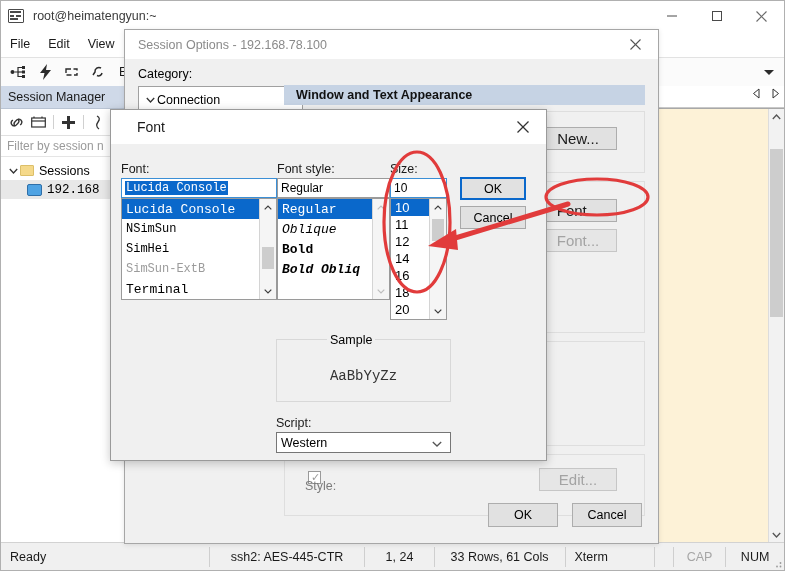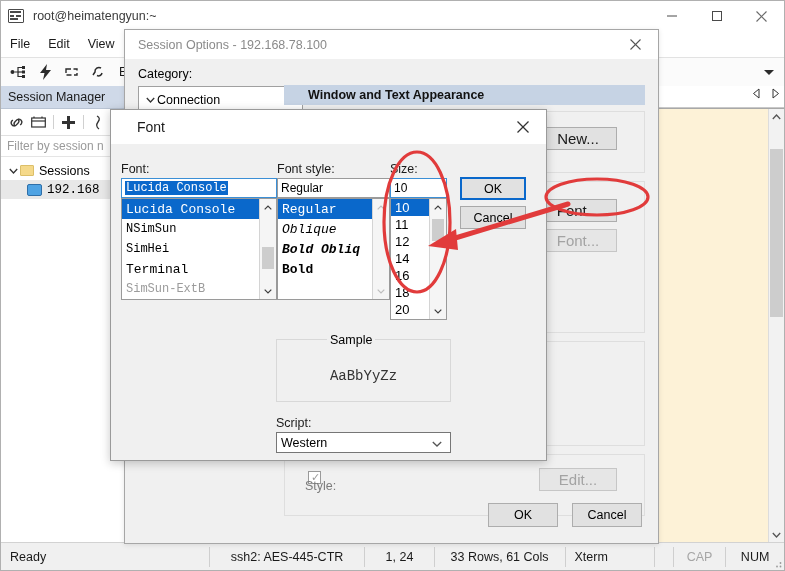--- a/index.html
+++ b/index.html
@@ -135,21 +135,21 @@
   .so-catlabel { position:absolute; left:13px; top:8px; font-size:12.5px; }
   .so-tree {
     position:absolute; left:13px; top:27px; width:165px; height:365px;
     background:#ffffff; border:1px solid #a0a0a0; box-sizing:border-box;
     font-size:12.5px; padding-top:3px;
   }
   .so-tree .r { display:flex; align-items:center; height:19px; padding-left:5px;}
   .so-tree .r.ind { padding-left:24px; }
   .so-header-bar {
     position:absolute; left:159px; top:26px; right:13px; height:20px;
-    background:#c6d3e4; display:flex; align-items:center; padding-left:24px;
+    background:#c6d3e4; display:flex; align-items:center; padding-left:12px;
     font-weight:bold; font-size:12.5px; color:#121212;
   }
   .so-rpanel { position:absolute; left:159px; top:52px; right:13px; bottom:60px; }
   .so-group {
     position:absolute; left:0; right:0; border:1px solid #dedede; box-sizing:border-box;
     background:#f0f0f0;
   }
   .so-btn {
     position:absolute; width:78px; height:23px;
     background:#e1e1e1; border:1px solid #adadad; box-sizing:border-box;
@@ -484,22 +484,22 @@
     <div class="fd-body">
 
       <span class="fd-lbl" style="left:10px; top:18px;">Font:</span>
       <div class="fd-input" style="left:10px; top:34px; width:156px;">
         <span style="background:#0a68cb;color:#fff;padding:0 1px;" class="mono">Lucida Console</span>
       </div>
       <div class="fd-list" style="left:10px; top:54px; width:156px; height:102px;">
         <div class="fd-li sel mono" style="width:137px;">Lucida Console</div>
         <div class="fd-li mono" style="font-size:12px;">NSimSun</div>
         <div class="fd-li mono" style="font-size:12px;">SimHei</div>
+        <div class="fd-li mono" style="font-size:12px;color:#9b9b9b;">SimSun-ExtB</div>
         <div class="fd-li mono" style="font-size:13px;">Terminal</div>
-        <div class="fd-li mono" style="font-size:12px;color:#9b9b9b;">SimSun-ExtB</div>
         <div class="fd-sb">
           <div class="ar">
             <svg width="8" height="5" viewBox="0 0 8 5">
                 <polyline points="0.7,4.3 4,1 7.3,4.3" fill="none" stroke="#3c3c3c" stroke-width="1.2"></polyline>
               </svg>
           </div>
           <div class="thumb" style="top:48px; height:22px;"></div>
           <div class="ar" style="position:absolute;bottom:0;left:0;right:0;">
             <svg width="8" height="5" viewBox="0 0 8 5">
                 <polyline points="0.7,0.7 4,4 7.3,0.7" fill="none" stroke="#3c3c3c" stroke-width="1.2"></polyline>
@@ -508,22 +508,22 @@
         </div>
       </div>
 
       <span class="fd-lbl" style="left:166px; top:18px;">Font style:</span>
       <div class="fd-input" style="left:166px; top:34px; width:113px; border-color:#9a9a9a;">
         <span>Regular</span>
       </div>
       <div class="fd-list" style="left:166px; top:54px; width:113px; height:102px;">
         <div class="fd-li sel mono" style="width:95px;">Regular</div>
         <div class="fd-li mono" style="font-style:italic;">Oblique</div>
+        <div class="fd-li mono" style="font-weight:bold;">Bold</div>
         <div class="fd-li mono" style="font-weight:bold;font-style:italic;">Bold Obliq</div>
-        <div class="fd-li mono" style="font-weight:bold;">Bold</div>
         <div class="fd-sb">
           <div class="ar">
             <svg width="8" height="5" viewBox="0 0 8 5">
                 <polyline points="0.7,4.3 4,1 7.3,4.3" fill="none" stroke="#bdbdbd" stroke-width="1.2"></polyline>
               </svg>
           </div>
           <div class="ar" style="position:absolute;bottom:0;left:0;right:0;">
             <svg width="8" height="5" viewBox="0 0 8 5">
                 <polyline points="0.7,0.7 4,4 7.3,0.7" fill="none" stroke="#bdbdbd" stroke-width="1.2"></polyline>
               </svg>

